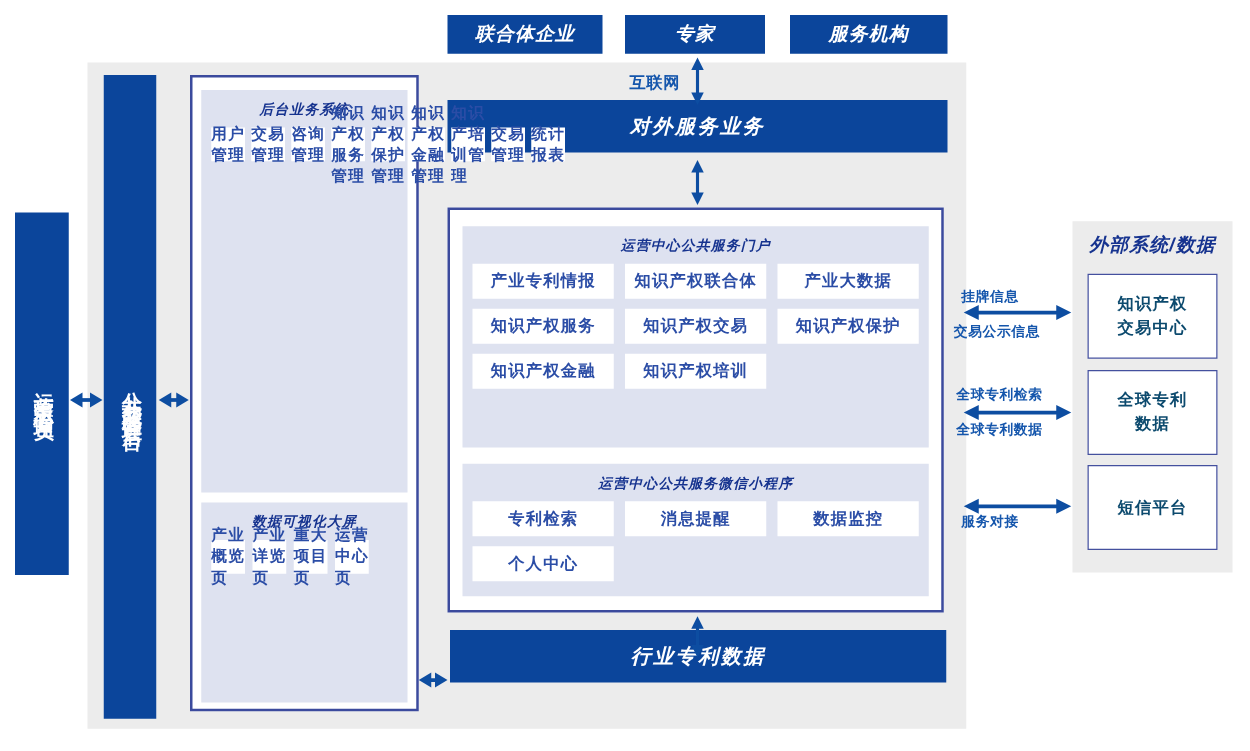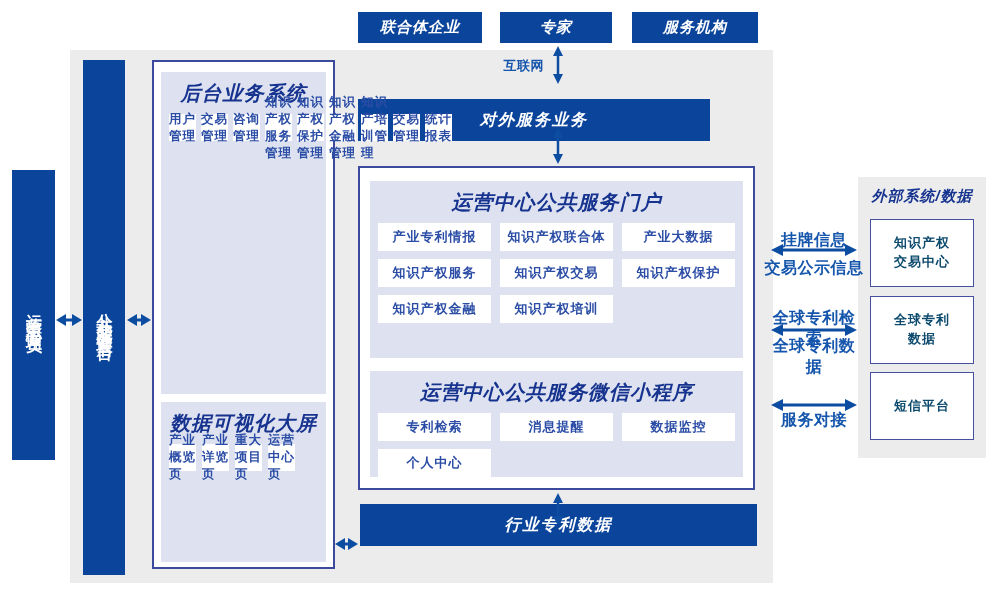--- a/index.html
+++ b/index.html
@@ -19,40 +19,40 @@
   .vbar {
     position:absolute; background:#0b459b; color:#ffffff;
     display:flex; align-items:center; justify-content:center;
     writing-mode:vertical-rl; text-orientation:upright;
     font-weight:bold; font-size:16px; letter-spacing:4px;
   }
   .outer-box { position:absolute; background:#ffffff; border:2px solid #3b4a9d; box-sizing:border-box; }
   .panel { position:absolute; background:#dee2f0; box-sizing:border-box; }
   .panel-title {
     text-align:center; font-weight:bold; font-style:italic;
-    color:#16338f; font-size:20px; letter-spacing:1px;
+    color:#16338f; font-size:11px; letter-spacing:1px;
     padding:8px 0 7px 0;
   }
   .vlist { display:flex; flex-direction:row; gap:5px; padding:0 8px; }
   .item {
     background:#ffffff; height:27px; flex:0 0 27px;
     display:flex; align-items:center; justify-content:center;
     font-size:12.5px; font-weight:600; color:#2b4da6; letter-spacing:1px;
   }
   .grid2 { display:grid; grid-template-columns:1fr 1fr 1fr; gap:8px 9px; padding:0 8px; }
   .grid2 .item { height:28px; font-size:13px; }
   .ext-box {
     position:absolute; background:#ffffff; border:1.5px solid #44509e; box-sizing:border-box;
     display:flex; align-items:center; justify-content:center; text-align:center;
     white-space:pre-line; font-size:13px; font-weight:600; color:#0c4a6e;
     line-height:1.45; letter-spacing:1px;
   }
   .alabel {
-    position:absolute; font-size:16px; font-weight:bold; color:#1556ac;
-    text-align:center; letter-spacing:0.5px;
+    position:absolute; font-size:11px; font-weight:bold; color:#1556ac;
+    text-align:left; letter-spacing:0.5px;
   }
   svg.arrows { position:absolute; left:0; top:0; pointer-events:none; }
   .arrow-line { stroke:#0d4da1; fill:none; }
   .arrow-head { fill:#0d4da1; stroke:none; }
 </style>
 </head>
 <body>
 
 <div class="stage">
 
@@ -63,21 +63,21 @@
   </div>
   <div class="abs bluebox actor" style="left:500px; top:12px; width:112px; height:31px;">
     <span>专家</span>
   </div>
   <div class="abs bluebox actor" style="left:632px; top:12px; width:126px; height:31px;">
     <span>服务机构</span>
   </div>
 
   <div class="alabel" style="left:482px; top:57px; width:62px; text-align:right; font-size:13px;">互联网</div>
 
-  <div class="abs bluebox hbar" style="left:358px; top:99px; width:352px; height:42px;">
+  <div class="abs bluebox hbar" style="left:358px; top:80px; width:400px; height:42px;">
     <span>对外服务业务</span>
   </div>
 
   <div class="vbar" style="left:12px; top:170px; width:43px; height:290px;">
     <span>运营中心管理员</span>
   </div>
   <div class="vbar" style="left:83px; top:60px; width:42px; height:515px;">
     <span>公共功能及管理后台</span>
   </div>
 

